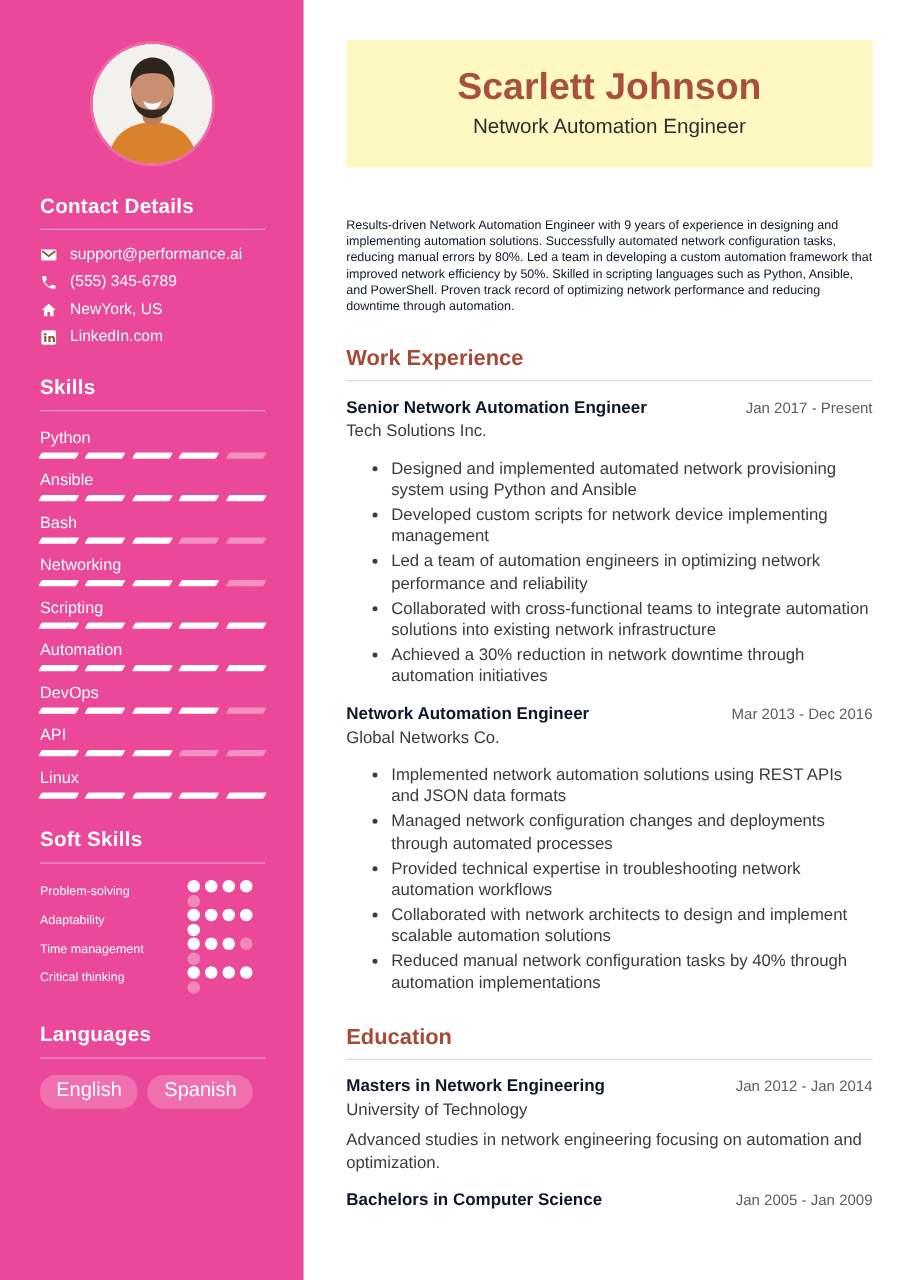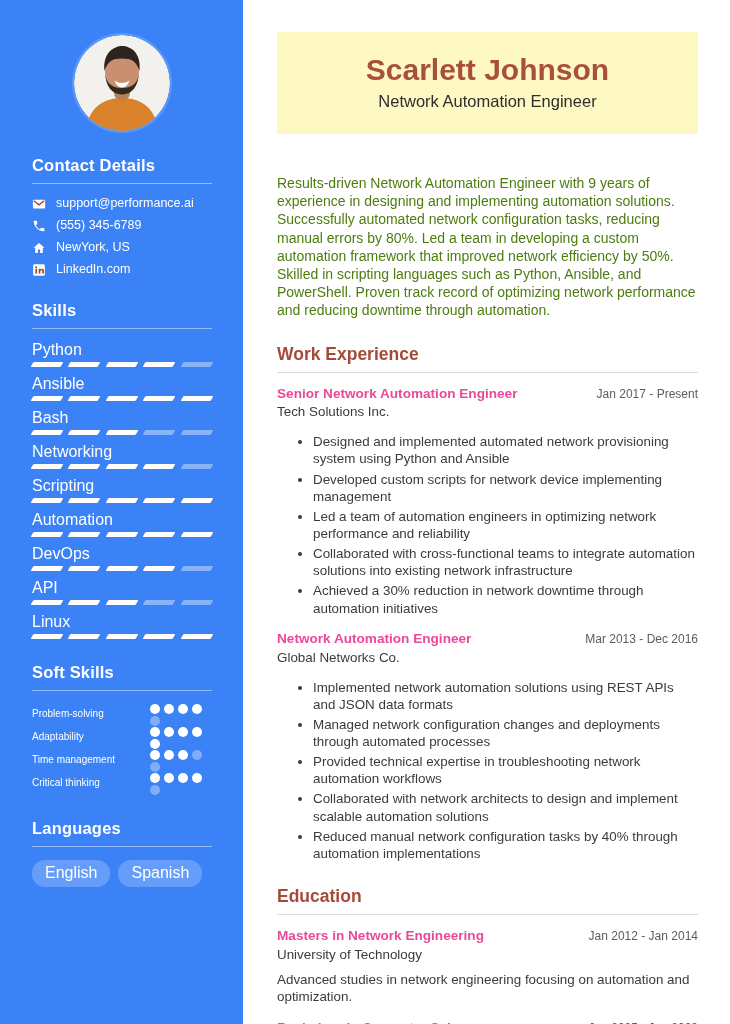--- a/index.html
+++ b/index.html
@@ -6,39 +6,39 @@
   body{
     width:730px;height:1024px;
     font-family:"Liberation Sans",sans-serif;
     background:#ffffff;overflow:hidden;
   }
   .page{display:flex;width:730px;height:1024px;}
 
   
   .sidebar{
     width:243px;box-sizing:border-box;flex:0 0 243px;
-    background:#3b82f6;color:#fff;
+    background:#ec4899;color:#fff;
     padding:35px 31px 20px 32px;
   }
   .avatar-wrap{width:96px;height:96px;margin:0 auto 25px;border-radius:50%;
     overflow:hidden;box-shadow:0 0 0 2px rgba(255,255,255,0.18);}
   .avatar-wrap svg{display:block;width:96px;height:96px;}
 
   .side-heading{font-size:16.5px;font-weight:bold;letter-spacing:.2px;margin:0;}
   .side-rule{border-bottom:1px solid rgba(255,255,255,.45);margin:8px 0 13px;}
   .side-section{margin-bottom:24px;}
 
   .contact-list{list-style:none;margin:0;padding:0;}
   .contact-row{display:flex;align-items:center;gap:10px;margin-bottom:8px;
     font-size:12.5px;line-height:1.1;}
   .contact-row .cicon{width:14px;height:14px;flex:0 0 14px;display:inline-flex;}
   .contact-row .cicon svg{width:14px;height:14px;}
 
   .skill-item{margin-bottom:6px;}
-  .skill-label{font-size:16px;line-height:15px;margin-bottom:5px;}
+  .skill-label{font-size:13px;line-height:15px;margin-bottom:5px;}
   .skill-bar{display:flex;gap:7px;margin-bottom:9px;}
   .skill-seg{flex:1;height:5px;border-radius:1px;transform:skewX(-30deg);}
   .skill-seg.filled{background:#ffffff;}
   .skill-seg.unfilled{background:rgba(255,255,255,.40);}
 
   .soft-row{display:flex;align-items:flex-start;margin-bottom:1px;}
   .soft-label{flex:0 0 118px;font-size:10px;line-height:17px;padding-top:1px;}
   .soft-dots{display:flex;flex-wrap:wrap;width:52px;column-gap:4px;row-gap:2px;}
   .dot{width:10px;height:10px;border-radius:50%;}
   .dot.filled{background:#ffffff;}
@@ -47,27 +47,27 @@
   .lang-list{display:flex;gap:8px;margin-top:2px;}
   .lang-pill{background:rgba(255,255,255,.22);color:#fff;font-size:16px;
     padding:4px 13px 5px;border-radius:13px;line-height:1.1;}
 
   
   .main{flex:1;box-sizing:border-box;background:#fff;padding:32px 32px 0 34px;}
   .name-block{background:#fef9c3;text-align:center;padding:21px 10px 23px;}
   .name{margin:0;font-size:30px;line-height:1.1;font-weight:bold;color:#a8503d;}
   .role{margin-top:6px;font-size:16.5px;color:#2e2e2e;}
 
-  .summary{margin:40px 0 0;font-size:14px;line-height:1.3;color:#4d7c0f;}
+  .summary{margin:40px 0 0;font-size:10px;line-height:1.3;color:#0f172a;}
 
   .sec-heading{margin:24px 0 0;font-size:17.5px;font-weight:bold;color:#a54a37;}
   .sec-rule{border-bottom:1px solid #dcdcdc;margin:7px 0 13px;}
 
   .entry-head{display:flex;justify-content:space-between;align-items:baseline;}
-  .entry-title{font-size:13.6px;font-weight:bold;color:#ec4899;line-height:1.25;}
+  .entry-title{font-size:13.6px;font-weight:bold;color:#0f172a;line-height:1.25;}
   .entry-dates{font-size:12px;color:#5c5c5c;white-space:nowrap;margin-left:12px;}
   .entry-sub{font-size:13.4px;color:#3b3b3b;margin-top:2px;line-height:1.25;}
   .bullets{margin:12px 0 14px;padding-left:36px;}
   .bullets li{font-size:13.4px;line-height:1.28;color:#3b3b3b;margin-bottom:3px;}
   .edu-entry{margin-bottom:14px;}
   .edu-desc{margin:7px 0 0;font-size:13.4px;line-height:1.3;color:#3b3b3b;}
 </style>
 </head>
 <body>
 

